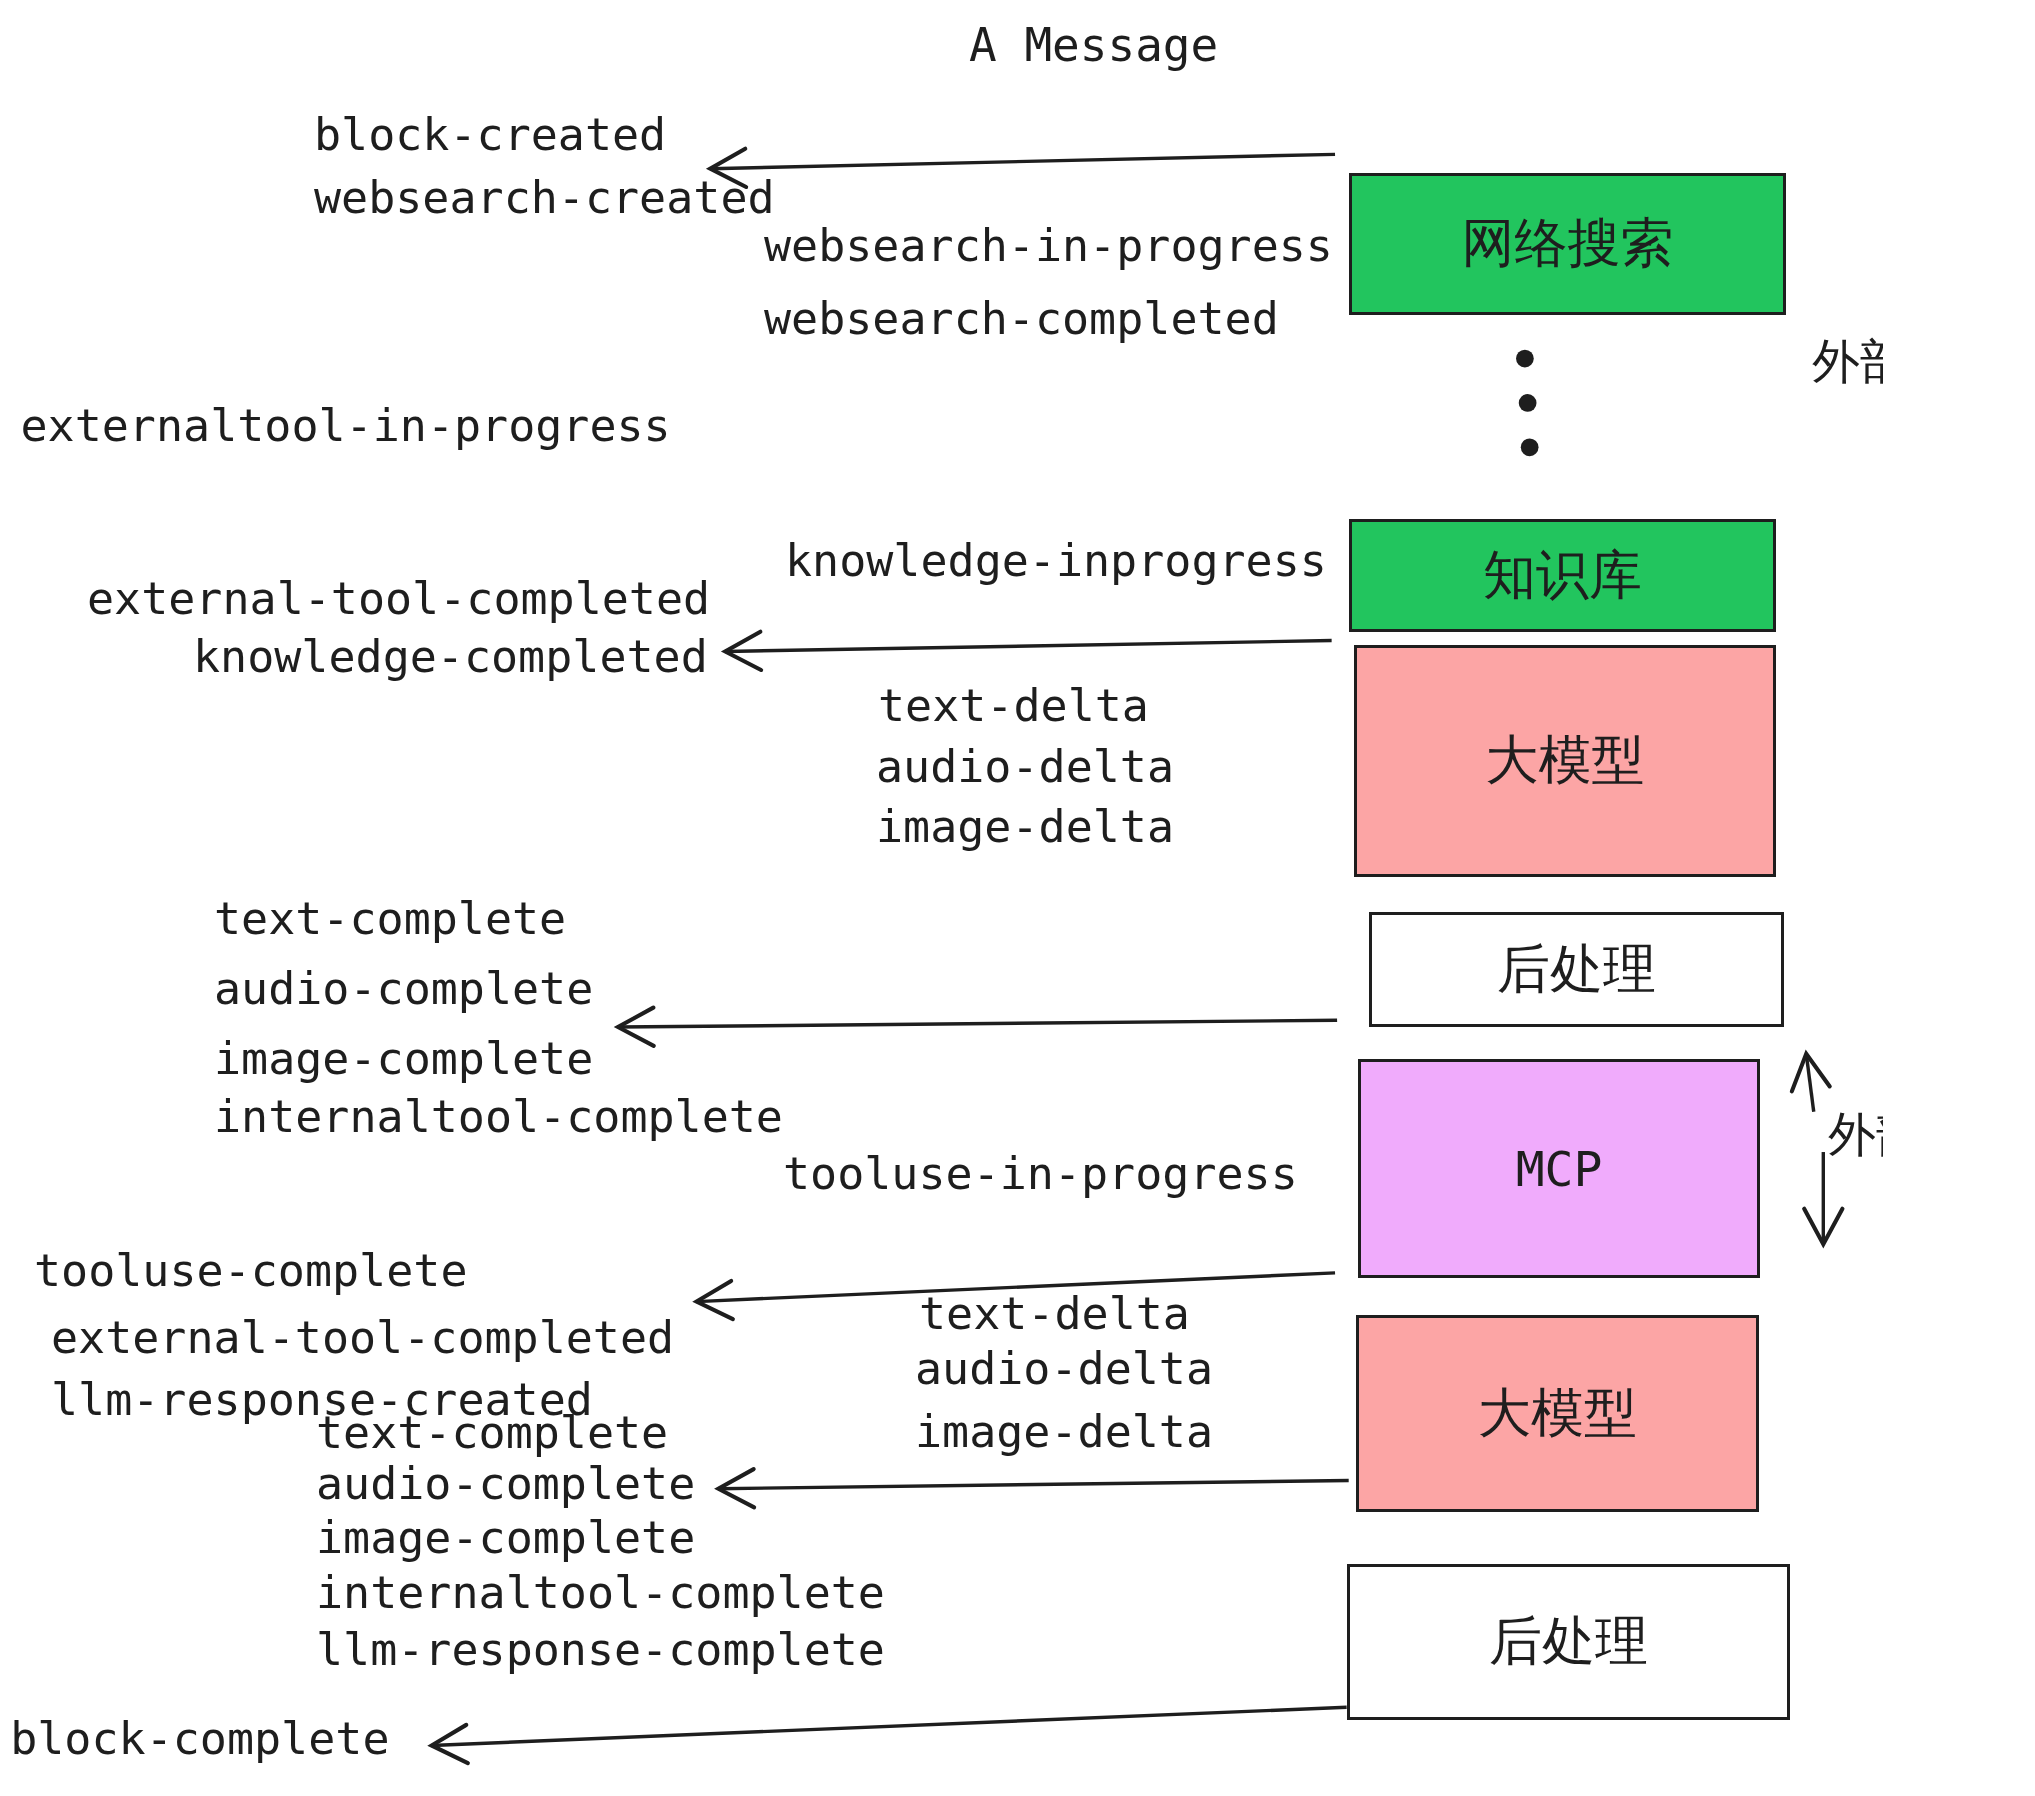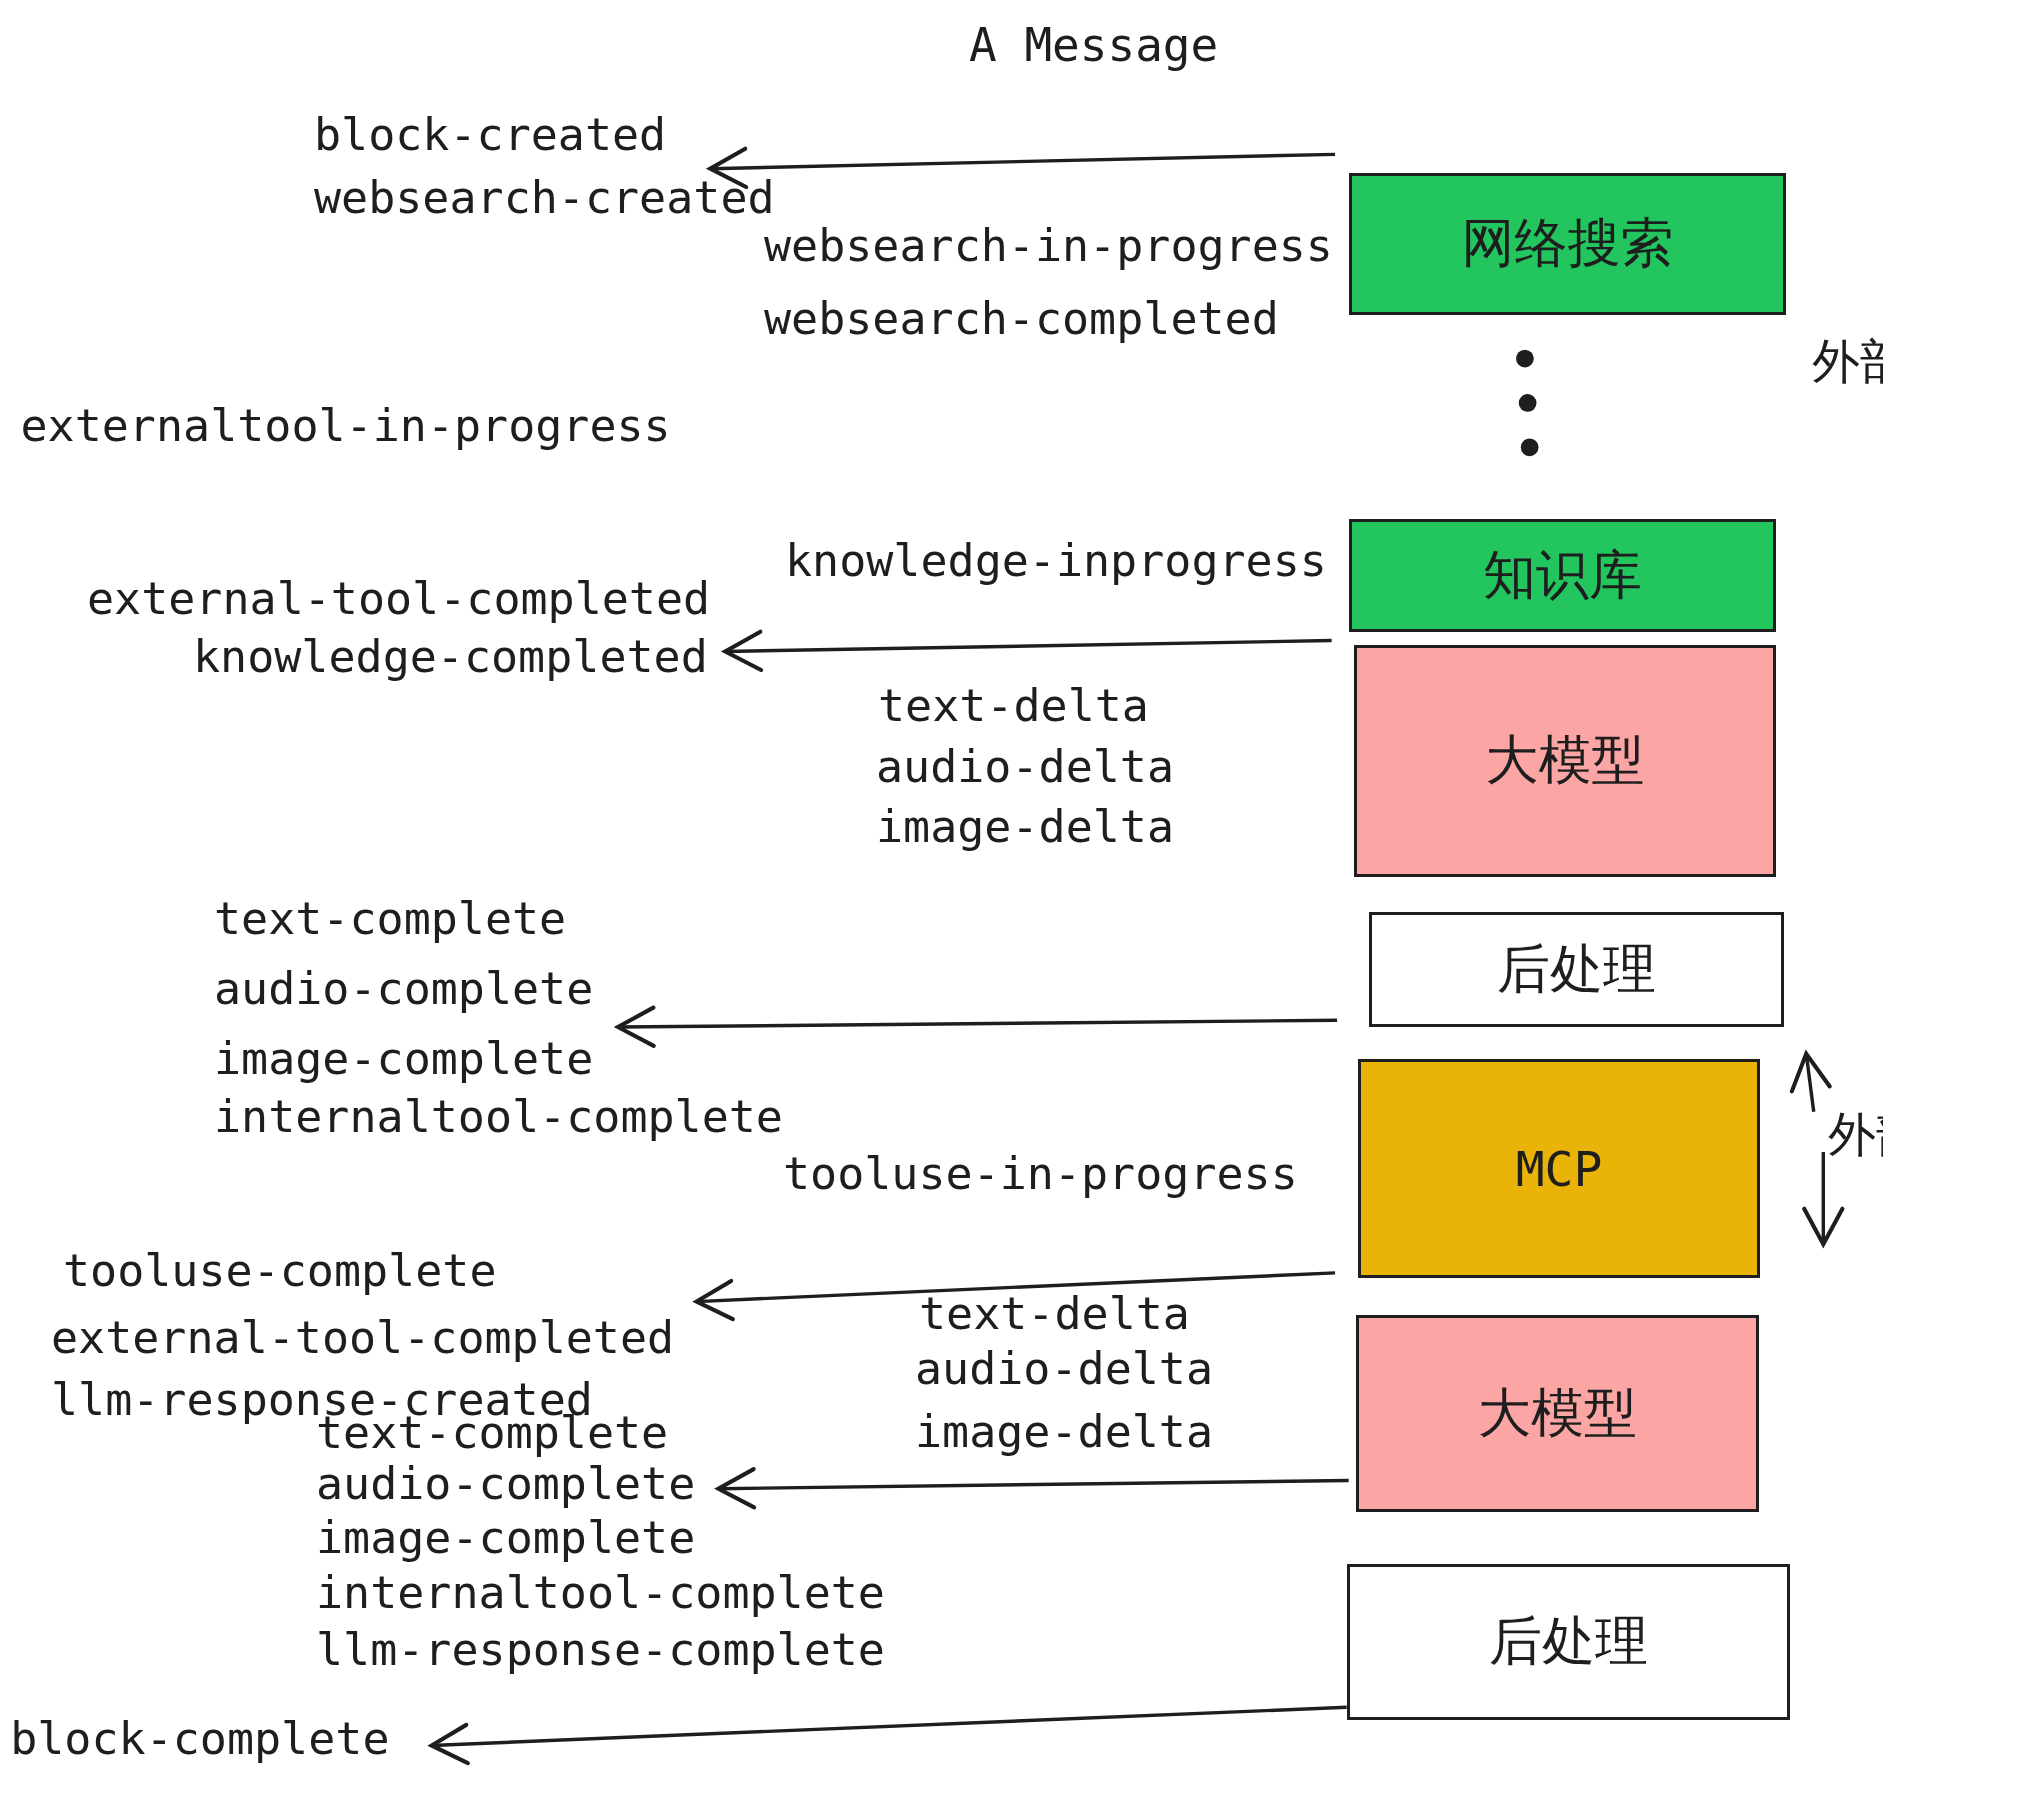--- a/index.html
+++ b/index.html
@@ -29,21 +29,21 @@
     position:absolute;
     border:3.4px solid #1e1e1e;
     box-sizing:border-box;
     display:flex;align-items:center;justify-content:center;
     font-size:53px;
     font-family:"DejaVu Sans", sans-serif;
     white-space:nowrap;
   }
   .box.pink{background:#22c55e;text-align:right;}
   .box.green{background:#fca5a5;}
-  .box.yellow{background:#eab308;}
+  .box.yellow{background:#f0abfc;}
   .box.white{background:#ffffff;}
   .box.mono{font-family:"DejaVu Sans Mono", monospace;font-size:48px;}
   .ext-label{
     position:absolute;
     font-size:48px;
     font-family:"DejaVu Sans", sans-serif;
     white-space:nowrap;
     transform:translateY(-50%);
   }
 </style>
@@ -113,21 +113,21 @@
   <div class="evt" style="left:87px;top:598px">external-tool-completed</div>
   <div class="evt" style="left:193px;top:656px">knowledge-completed</div>
   <div class="evt" style="left:878px;top:705px">text-delta</div>
   <div class="evt" style="left:876px;top:766px">audio-delta</div>
   <div class="evt" style="left:876px;top:826px">image-delta</div>
   <div class="evt" style="left:214px;top:918px">text-complete</div>
   <div class="evt" style="left:214px;top:988px">audio-complete</div>
   <div class="evt" style="left:214px;top:1058px">image-complete</div>
   <div class="evt" style="left:214px;top:1116px">internaltool-complete</div>
   <div class="evt" style="left:783px;top:1173px">tooluse-in-progress</div>
-  <div class="evt" style="left:63px;top:1270px">tooluse-complete</div>
+  <div class="evt" style="left:34px;top:1270px">tooluse-complete</div>
   <div class="evt" style="left:51px;top:1337px">external-tool-completed</div>
   <div class="evt" style="left:51px;top:1399px">llm-response-created</div>
   <div class="evt" style="left:316px;top:1432px">text-complete</div>
   <div class="evt" style="left:919px;top:1313px">text-delta</div>
   <div class="evt" style="left:915px;top:1368px">audio-delta</div>
   <div class="evt" style="left:915px;top:1431px">image-delta</div>
   <div class="evt" style="left:316px;top:1483px">audio-complete</div>
   <div class="evt" style="left:316px;top:1537px">image-complete</div>
   <div class="evt" style="left:316px;top:1592px">internaltool-complete</div>
   <div class="evt" style="left:316px;top:1649px">llm-response-complete</div>

